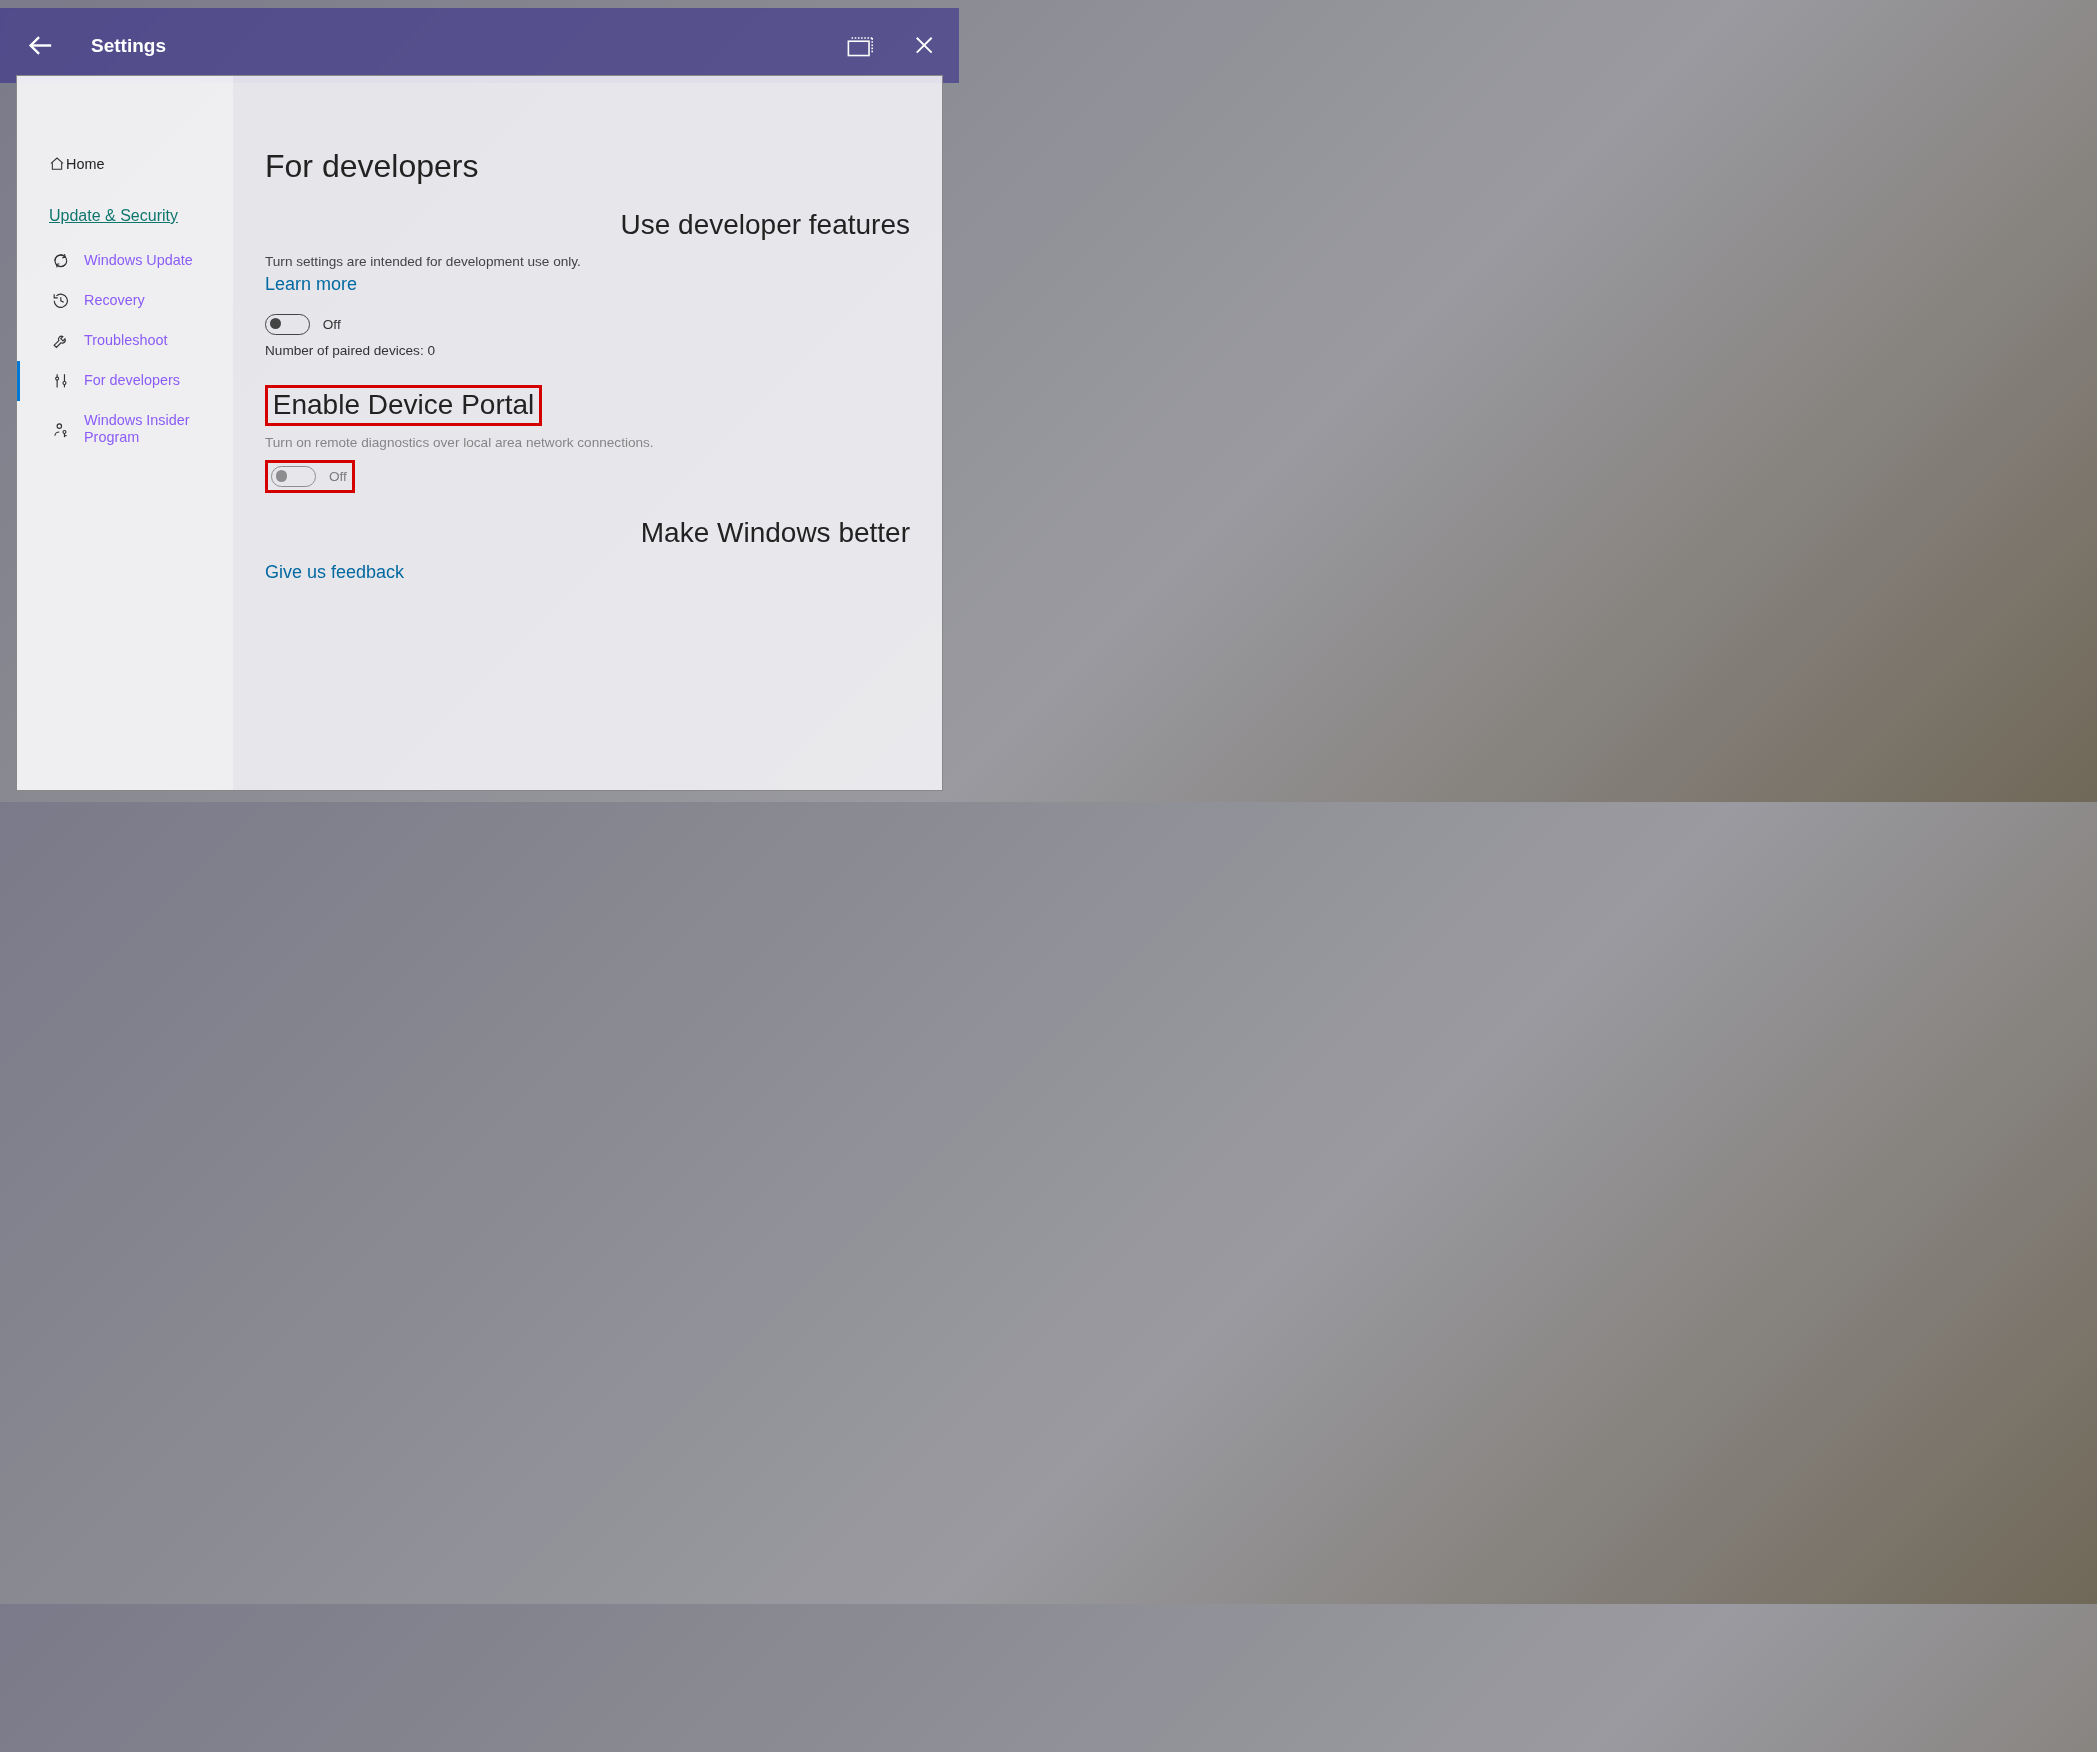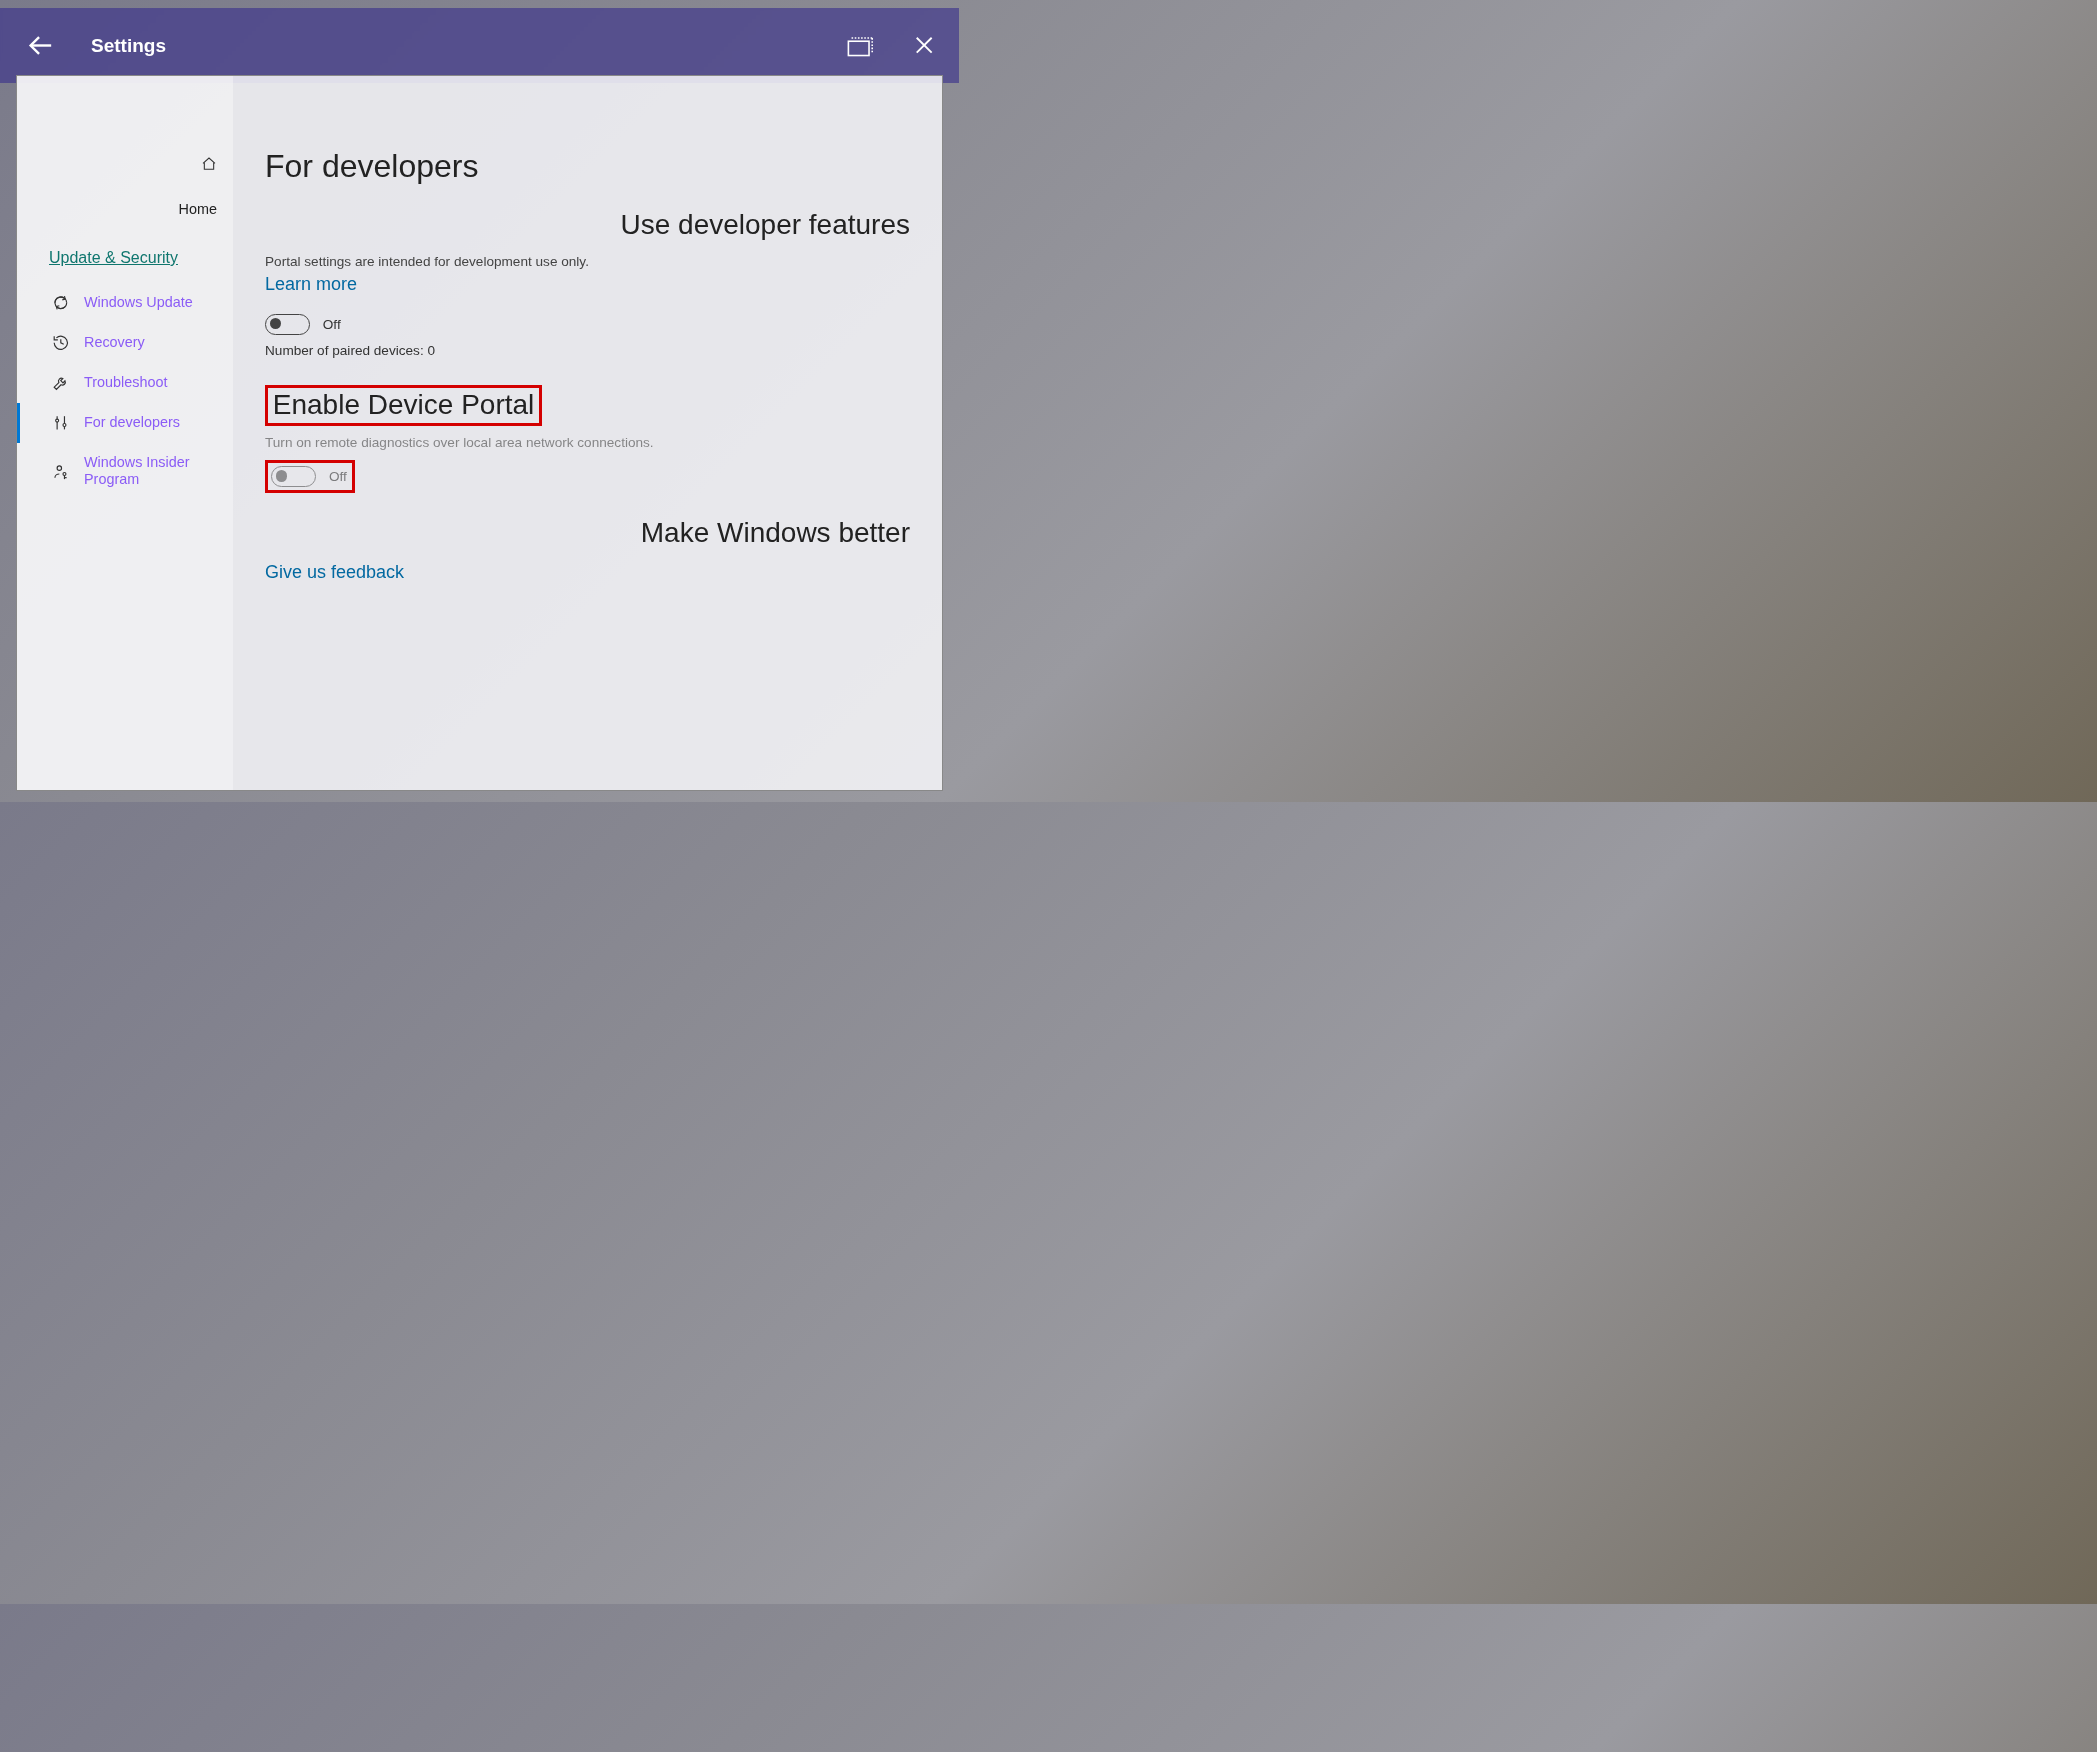--- a/index.html
+++ b/index.html
@@ -69,27 +69,26 @@
 }
 
 
 .sidebar {
   width: 216px;
   padding: 72px 0 0 0;
   background: rgba(245,245,248,0.55);
 }
 .side-home {
   display: flex;
-  align-items: flex-end;
-  gap: 26px;
+  align-items: flex-start;
+  gap: 1px;
   padding: 8px 16px 8px 32px;
   font-size: 14.4px;
   color: #222;
   cursor: pointer;
-  flex-direction: column;
 }
 .side-category {
   padding: 24px 16px 16px 32px;
   font-size: 16px;
   color: #0f766e;
   text-decoration: underline;
 }
 .side-item {
   display: flex;
   align-items: center;
@@ -297,21 +296,21 @@
         </svg>
       </span>
       <span class="slabel">Windows Insider Program</span>
     </div>
   </div>
 
   <div class="content">
     <h1>For developers</h1>
 
     <h2>Use developer features</h2>
-    <div class="desc">Portal settings are intended for development use only.</div>
+    <div class="desc">Turn settings are intended for development use only.</div>
     <span class="link">Learn more</span>
 
     <div class="toggle-row">
       <div class="toggle">
         <div class="knob"></div>
       </div>
       <span class="toggle-label">Off</span>
     </div>
 
     <div class="paired">Number of paired devices: 0</div>

